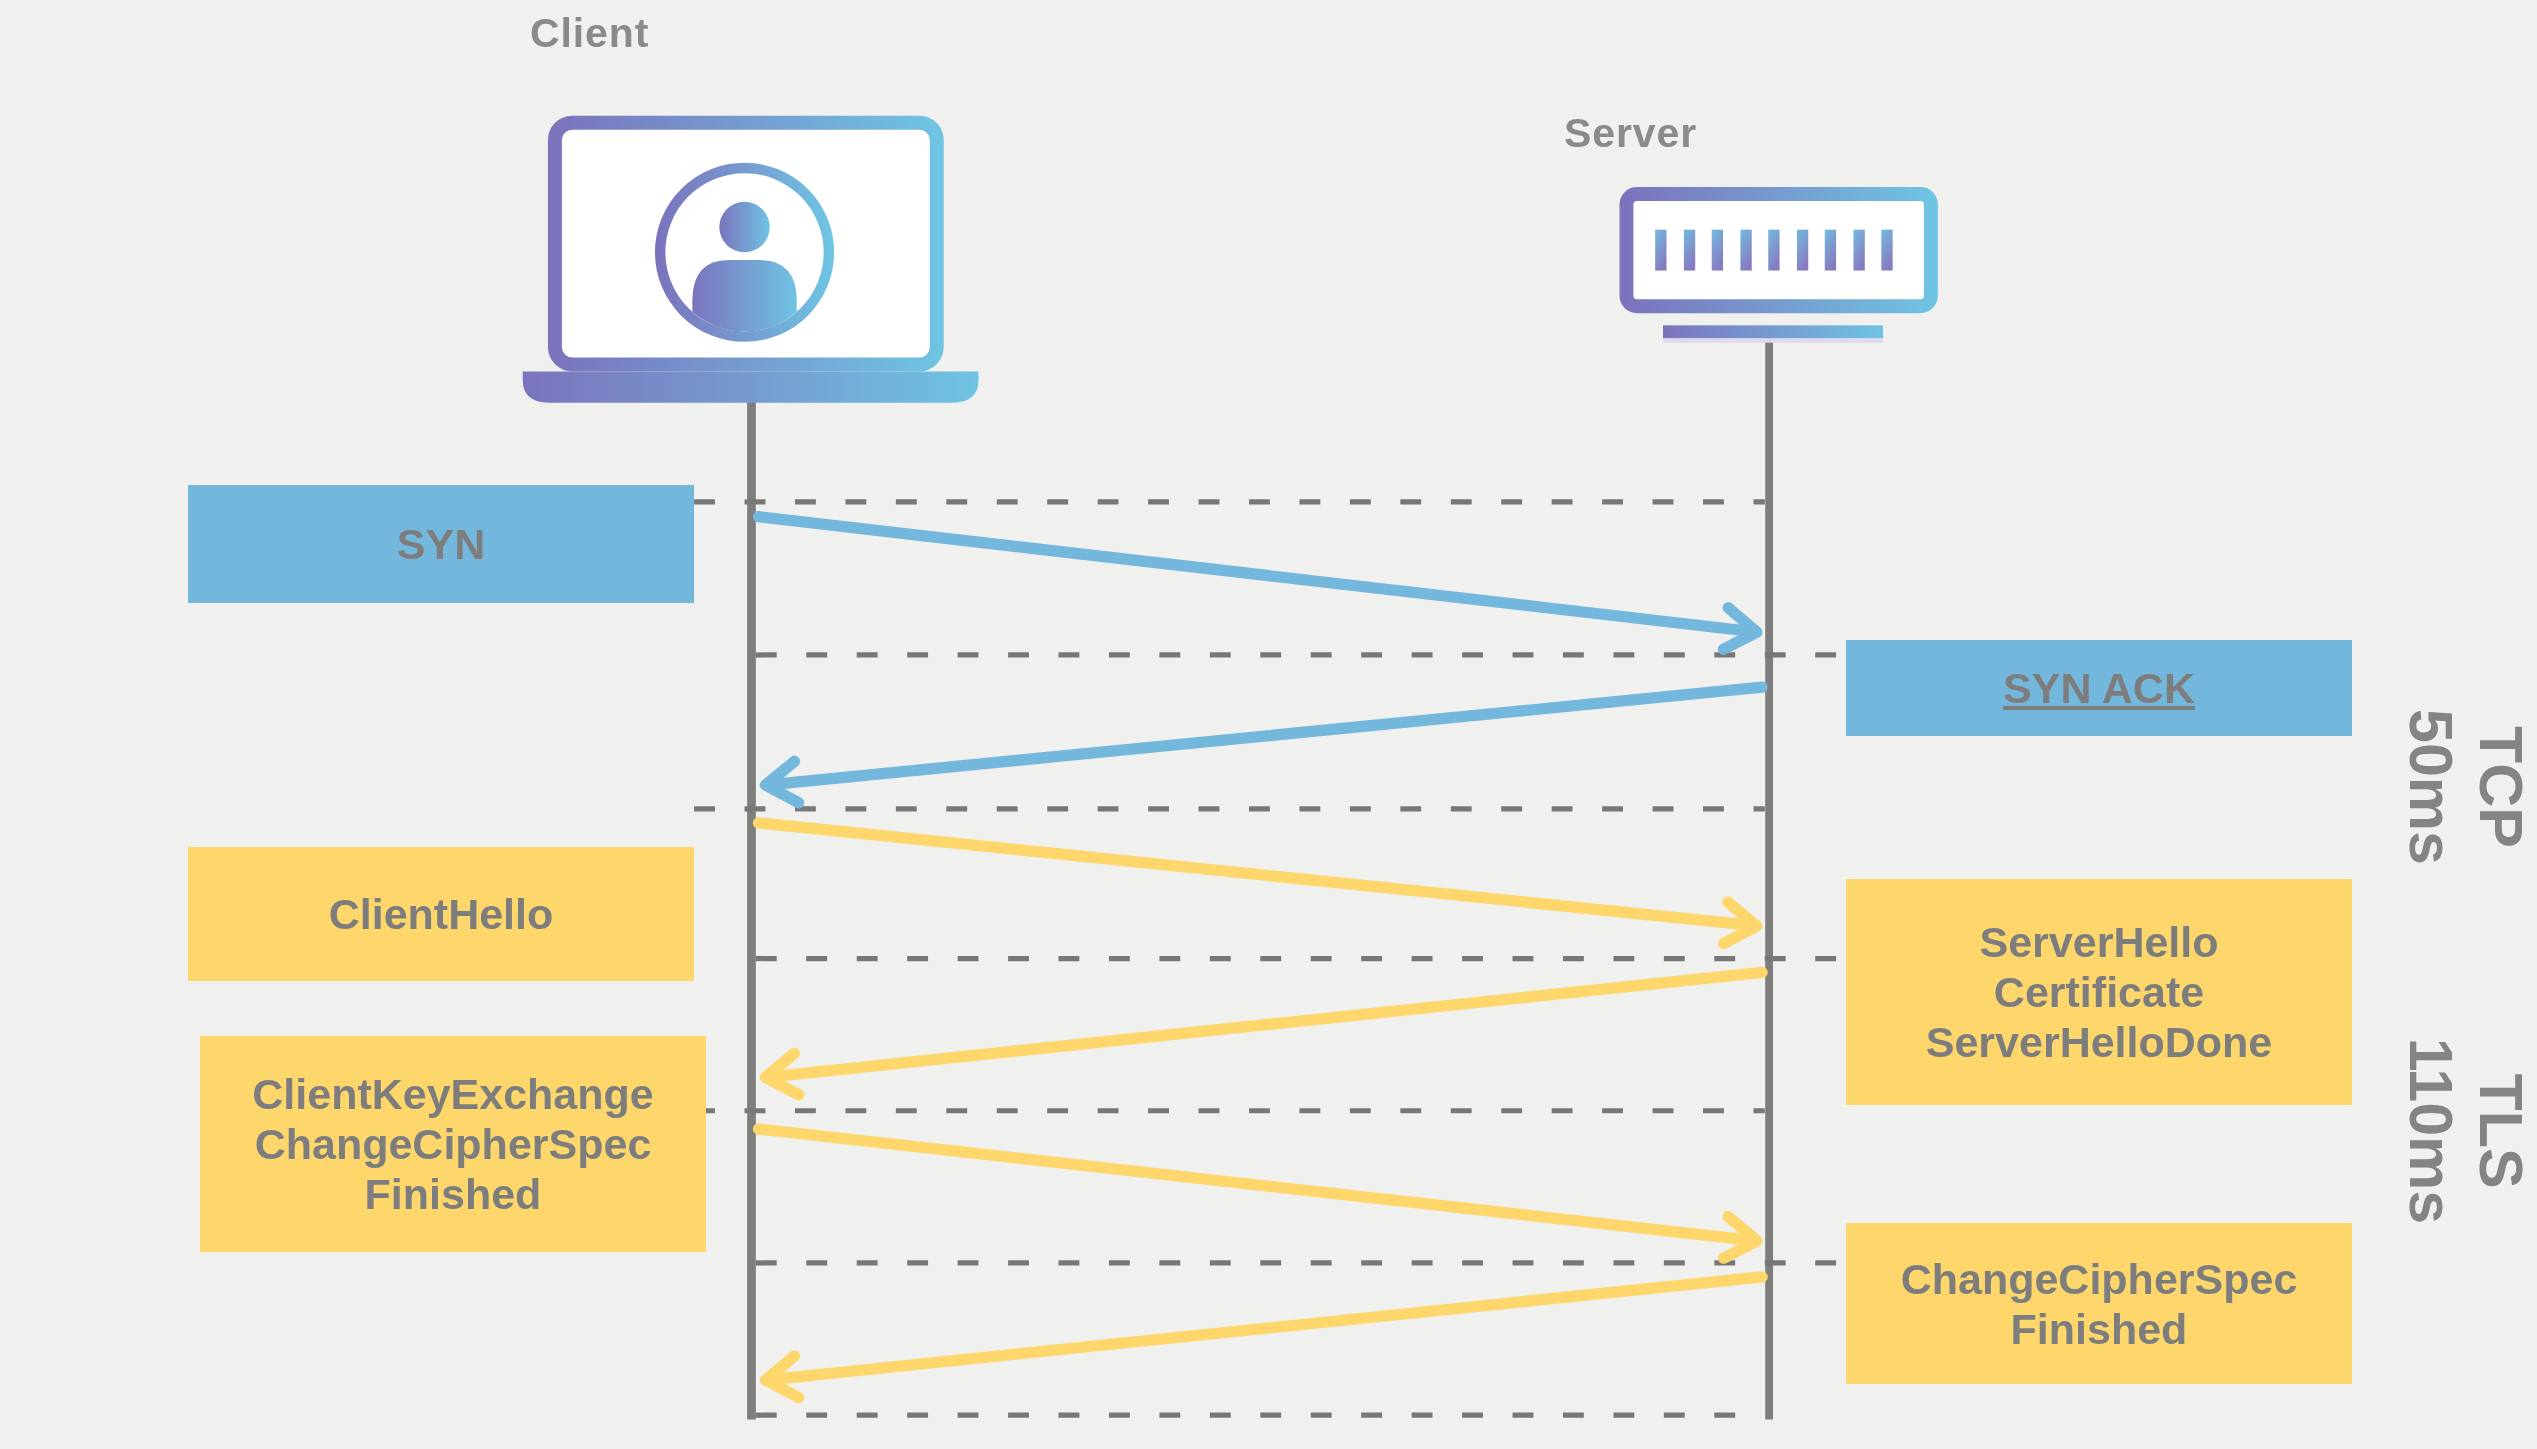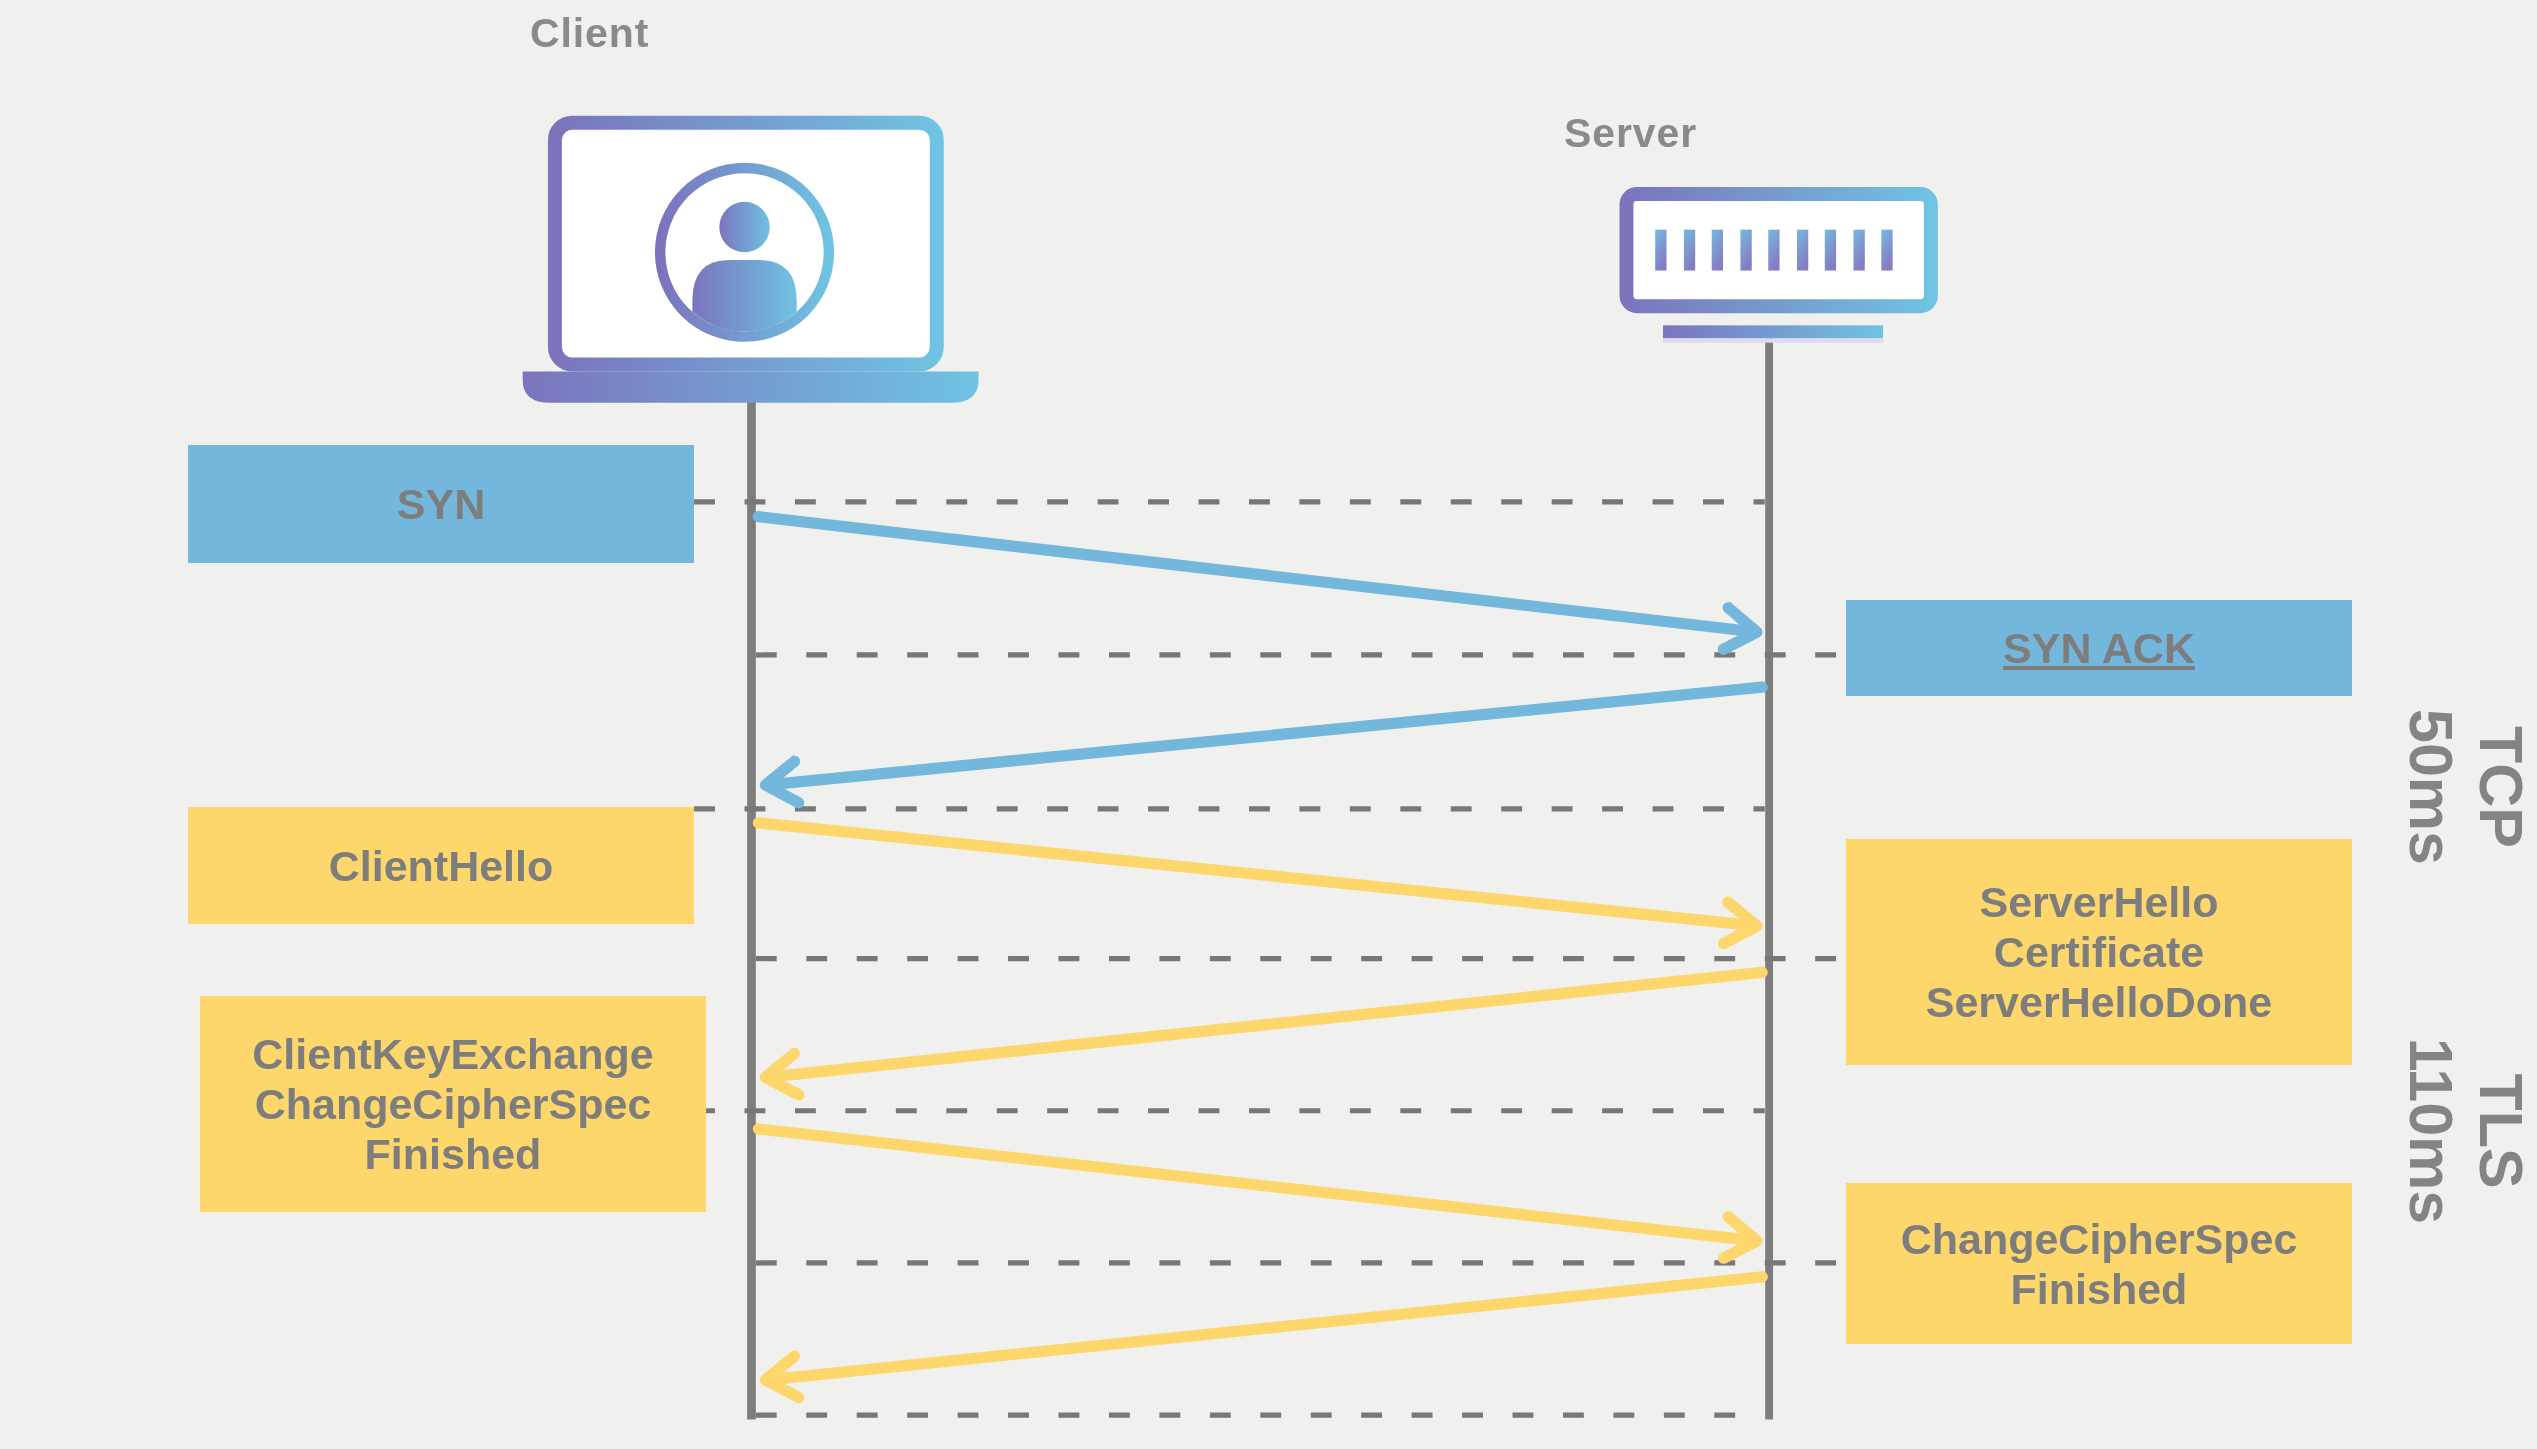--- a/index.html
+++ b/index.html
@@ -43,28 +43,29 @@
     width:506px;
     display:flex;
     flex-direction:column;
     align-items:center;
     justify-content:center;
     text-align:left;
     font-size:43px;
     font-weight:700;
     line-height:50px;
     color:var(--label-gray);
+    margin-top:40px;
   }
   .msg.blue{background:var(--tcp-blue);}
   .msg.yellow{background:var(--tls-yellow);}
   .msg span{display:block;white-space:nowrap;}
 
   #box-syn        {left:188px; top:445px; height:118px;}
   #box-ack        {left:188px; top:690px; height:117px;}
-  #box-clienthello{left:188px; top:807px; height:117px;}
+  #box-clienthello{left:188px; top:807px; height:134px;}
   #box-ckx        {left:200px; top:996px;height:216px;}
   #box-synack     {left:1846px;top:600px; height:96px;text-decoration:underline;}
   #box-serverhello{left:1846px;top:839px; height:226px;}
   #box-ccs        {left:1846px;top:1183px;height:161px;}
 
   .phase{
     position:absolute;
     text-align:center;
     font-size:61px;
     font-weight:700;

